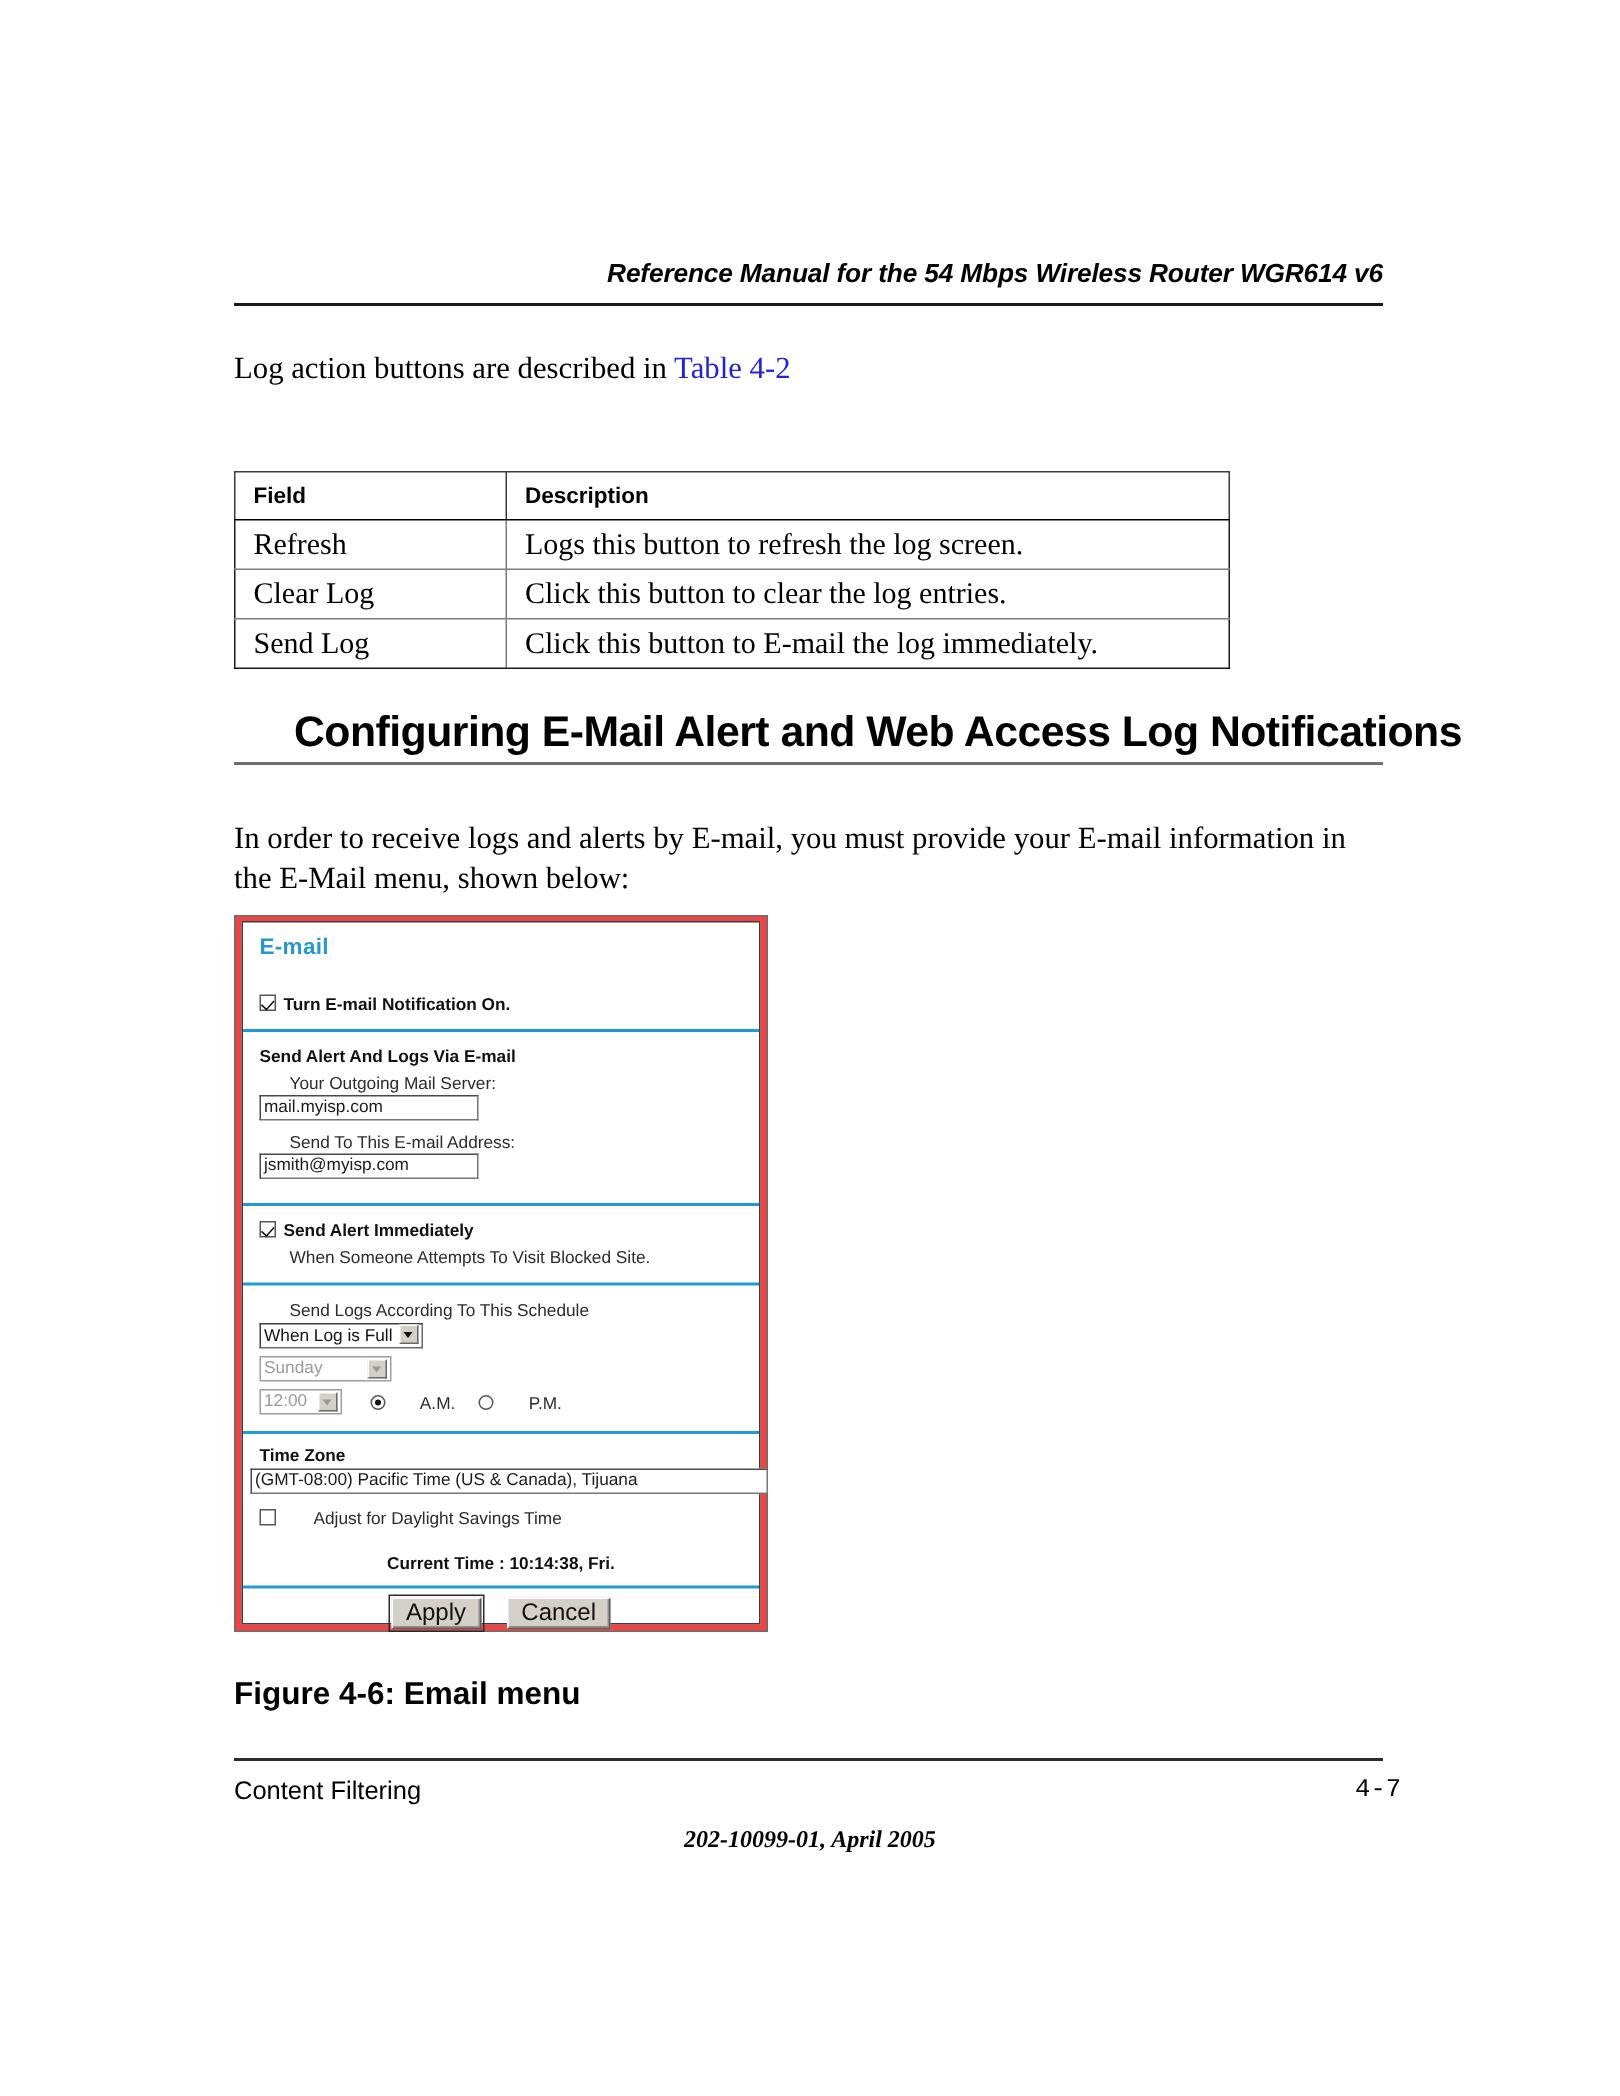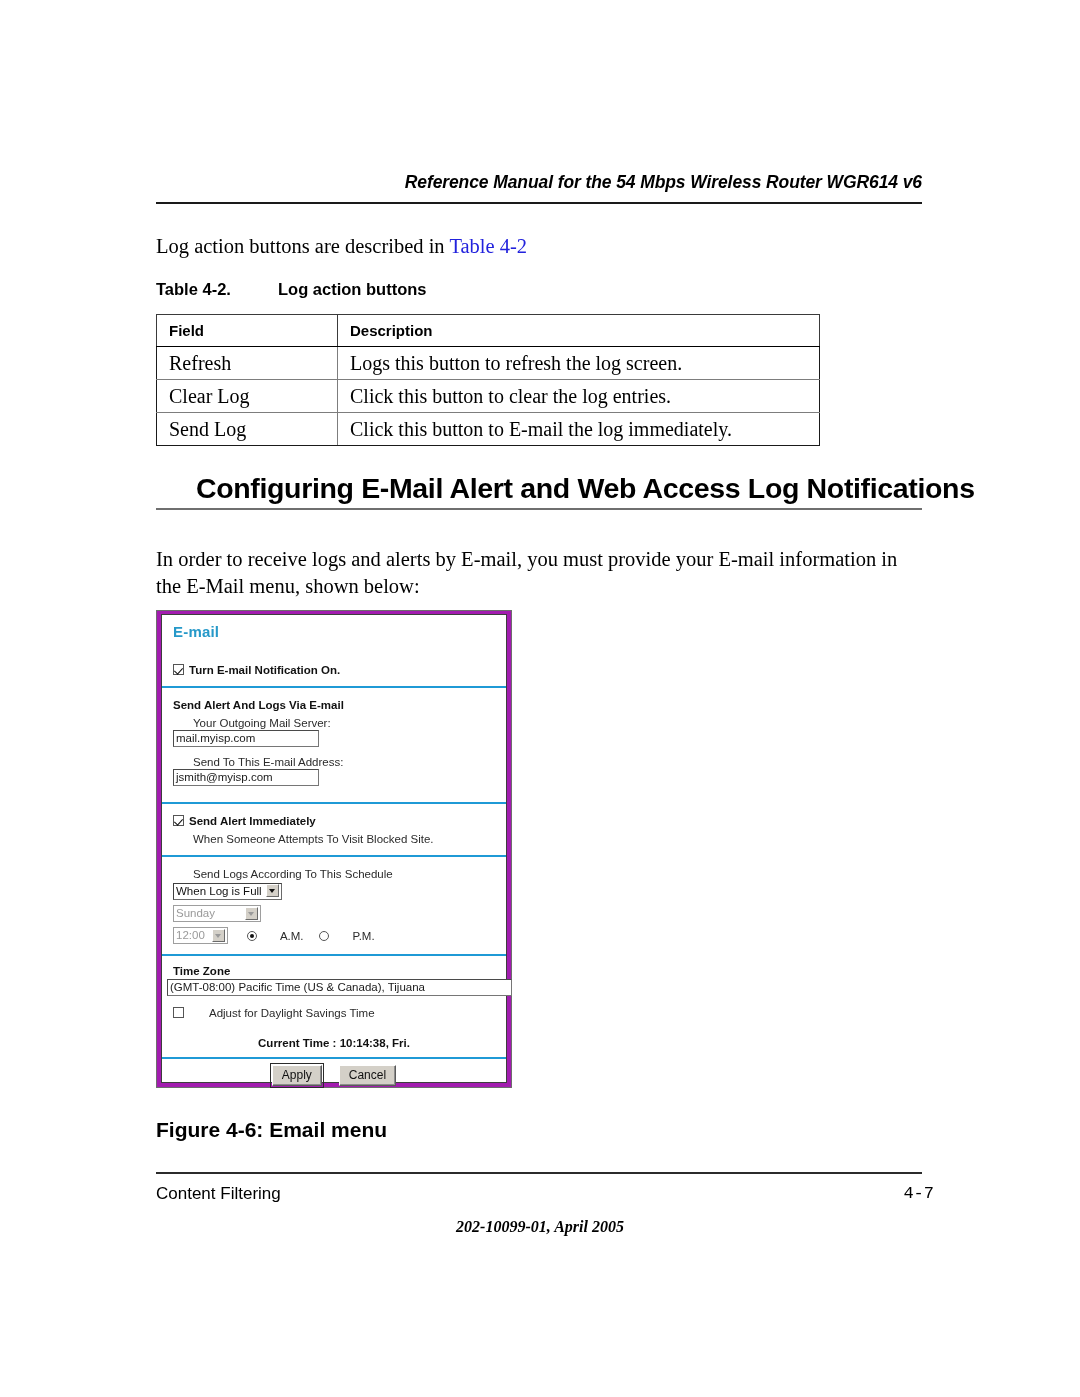--- a/index.html
+++ b/index.html
@@ -140,21 +140,21 @@
     line-height: 27px;
   }
 
   
   .figure {
     position: absolute;
     left: 156px;
     top: 610px;
     width: 356px;
     height: 478px;
-    background: #a21caf;
+    background: #ef4444;
     border: 1px solid #6d6d6d;
     box-sizing: border-box;
     padding: 3px 4px 4px 4px;
     font-family: "Liberation Sans", sans-serif;
   }
   .fig-inner {
     width: 100%;
     height: 100%;
     background: #ffffff;
     border: 1px solid #3d3d3d;
@@ -287,21 +287,21 @@
     min-width: 50px;
     height: 21px;
     line-height: 19px;
     text-align: center;
     background: #d4d0c8;
     border: 1px solid #fff;
     border-right-color: #5a5a5a;
     border-bottom-color: #5a5a5a;
     box-shadow: inset -1px -1px 0 #8d8d8d;
     box-sizing: border-box;
-    font-size: 12px;
+    font-size: 16px;
     color: #111;
     padding: 0 9px;
   }
   .btn.focused {
     outline: 1px solid #2b2b2b;
     outline-offset: 1px;
   }
 
   
   .fig-caption {
@@ -359,23 +359,20 @@
 
 <div class="page">
 
   <div class="runhead">Reference Manual for the 54 Mbps Wireless Router WGR614 v6</div>
   <div class="runhead-rule"></div>
 
   <div class="intro-line">
     <span>Log action buttons are described in </span><span class="link">Table 4-2</span>
   </div>
 
-  <div class="tbl-caption">
-    <span class="cap-num">Table 4-2.</span><span>Log action buttons</span>
-  </div>
 
   <table class="tbl">
     <thead>
       <tr>
         <th class="col-field">Field</th>
         <th>Description</th>
       </tr>
     </thead>
     <tbody>
       <tr>

